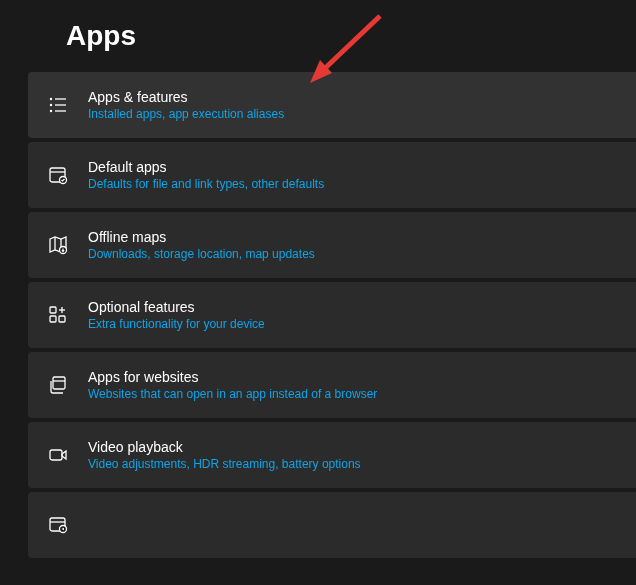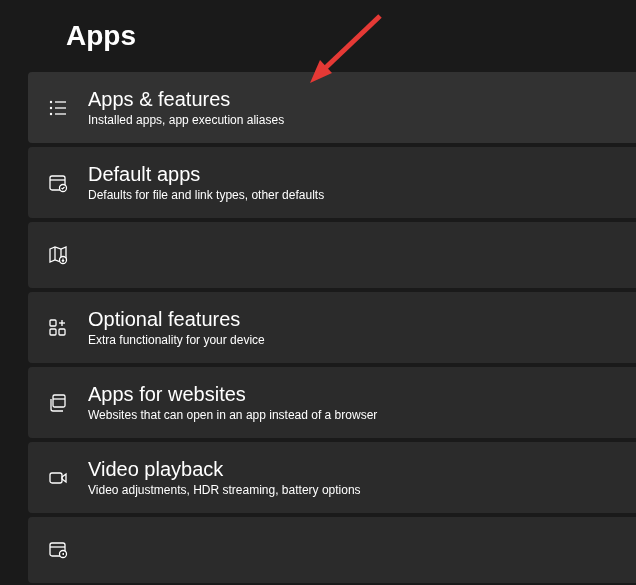--- a/index.html
+++ b/index.html
@@ -47,27 +47,27 @@
       display: flex;
       align-items: center;
       justify-content: center;
     }
     .item-content {
       display: flex;
       flex-direction: column;
       gap: 2px;
     }
     .item-title {
-      font-size: 20px;
+      font-size: 14px;
       color: #ffffff;
       font-weight: 400;
     }
     .item-subtitle {
       font-size: 12px;
-      color: #ffffff;
+      color: #0ea5e9;
       font-weight: 400;
     }
     .arrow-pointer {
       position: absolute;
       top: 8px;
       left: 300px;
       pointer-events: none;
     }
     svg {
       stroke: #ffffff;
@@ -131,20 +131,24 @@
   <div class="settings-item">
     <div class="item-icon">
       <svg width="20" height="20" viewBox="0 0 20 20">
         <path d="M2 4 L7 2 L13 4 L18 2 L18 15 L13 17 L7 15 L2 17 Z"></path>
         <line x1="7" y1="2" x2="7" y2="15"></line>
         <line x1="13" y1="4" x2="13" y2="17"></line>
         <circle cx="15" cy="15" r="3.5" fill="#1a1a1a"></circle>
         <path d="M15 13.5 v3 M13.8 15.3 l1.2 1.2 l1.2 -1.2" stroke-width="1.2"></path>
       </svg>
     </div>
+    <div class="item-content">
+      <span class="item-title">Offline maps</span>
+      <span class="item-subtitle">Downloads, storage location, map updates</span>
+    </div>
   </div>
 
   <div class="settings-item">
     <div class="item-icon">
       <svg width="20" height="20" viewBox="0 0 20 20">
         <rect x="2" y="2" width="6" height="6" rx="1"></rect>
         <rect x="2" y="11" width="6" height="6" rx="1"></rect>
         <rect x="11" y="11" width="6" height="6" rx="1"></rect>
         <line x1="14" y1="2" x2="14" y2="8"></line>
         <line x1="11" y1="5" x2="17" y2="5"></line>

